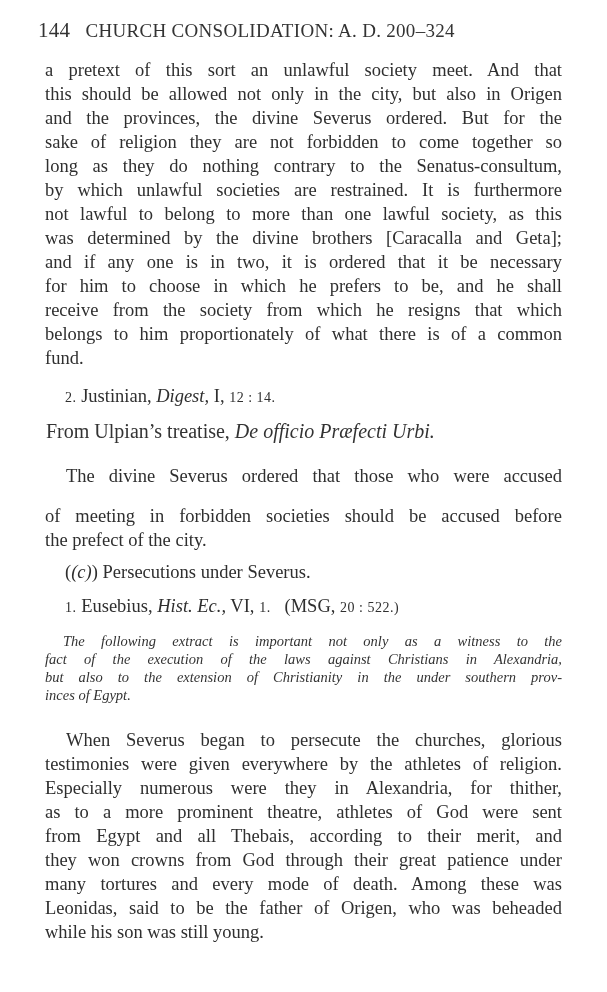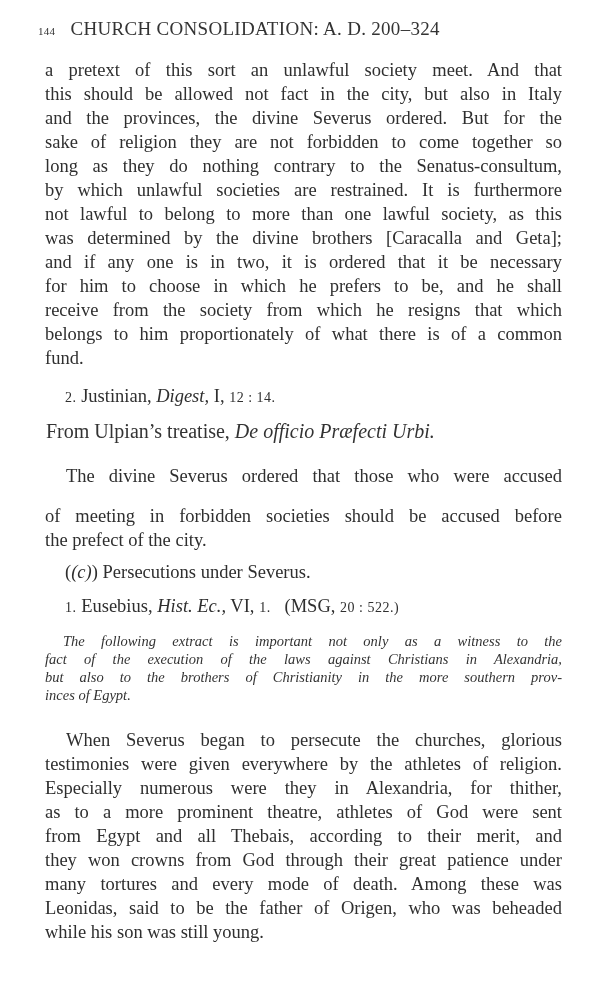--- a/index.html
+++ b/index.html
@@ -1,20 +1,20 @@
 <!DOCTYPE html>
 <html><head>
   <meta charset="utf-8">
   <style>
     html, body { margin: 0; padding: 0; background: #ffffff; }
     body { width: 607px; height: 992px; position: relative; overflow: hidden;
       font-family: "Liberation Serif", "DejaVu Serif", serif; color: #2b2b2b; }
     .page { position: absolute; left: 0; top: 0; width: 607px; height: 992px; }
     .header { position: absolute; left: 38px; top: 18px; font-size: 19px; letter-spacing: 0.3px; white-space: nowrap; color: #333; }
-    .header .pgnum { font-size: 11px; margin-right: 10px; }
+    .header .pgnum { font-size: 21px; margin-right: 10px; }
     .line { position: absolute; left: 45px; width: 517px; font-size: 18.5px; white-space: nowrap;
       text-align: justify; text-align-last: justify; color: #2f2f2f; height: 24px; line-height: 24px; }
     .line.last { text-align-last: left; }
     .line.indent { left: 66px; width: 496px; }
     .small { position: absolute; left: 45px; width: 517px; font-size: 14.5px; white-space: nowrap;
       text-align: justify; text-align-last: justify; color: #333; height: 18px; line-height: 18px; font-style: italic; }
     .small.indent { left: 63px; width: 499px; }
     .small.last { text-align-last: left; }
     .heading { position: absolute; left: 65px; font-size: 18.5px; white-space: nowrap; color: #2f2f2f; }
     .source { position: absolute; left: 46px; font-size: 20px; white-space: nowrap; color: #333; }
@@ -26,21 +26,21 @@
 
 <div class="page">
 
   <div class="header">
     <span class="pgnum">144</span>
     <span>CHURCH CONSOLIDATION: A. D. 200–324</span>
   </div>
 
   <div>
     <div class="line" style="top:58px">a pretext of this sort an unlawful society meet.  And that</div>
-    <div class="line" style="top:82px">this should be allowed not fact in the city, but also in Italy</div>
+    <div class="line" style="top:82px">this should be allowed not only in the city, but also in Origen</div>
     <div class="line" style="top:106px">and the provinces, the divine Severus ordered.  But for the</div>
     <div class="line" style="top:130px">sake of religion they are not forbidden to come together so</div>
     <div class="line" style="top:154px">long as they do nothing contrary to the Senatus-consultum,</div>
     <div class="line" style="top:178px">by which unlawful societies are restrained.  It is furthermore</div>
     <div class="line" style="top:202px">not lawful to belong to more than one lawful society, as this</div>
     <div class="line" style="top:226px">was determined by the divine brothers [Caracalla and Geta];</div>
     <div class="line" style="top:250px">and if any one is in two, it is ordered that it be necessary</div>
     <div class="line" style="top:274px">for him to choose in which he prefers to be, and he shall</div>
     <div class="line" style="top:298px">receive from the society from which he resigns that which</div>
     <div class="line" style="top:322px">belongs to him proportionately of what there is of a common</div>
@@ -78,21 +78,21 @@
     <span>VI,</span>
     <span class="sc">1.</span>
     &nbsp;
     <span>(MSG,</span>
     <span class="sc">20 : 522.)</span>
   </div>
 
   <div>
     <div class="small indent" style="top:632px">The following extract is important not only as a witness to the</div>
     <div class="small" style="top:650px">fact of the execution of the laws against Christians in Alexandria,</div>
-    <div class="small" style="top:668px">but also to the brothers of Christianity in the more southern prov-</div>
+    <div class="small" style="top:668px">but also to the extension of Christianity in the under southern prov-</div>
     <div class="small last" style="top:686px">inces of Egypt.</div>
   </div>
 
   <div>
     <div class="line indent" style="top:728px">When Severus began to persecute the churches, glorious</div>
     <div class="line" style="top:752px">testimonies were given everywhere by the athletes of religion.</div>
     <div class="line" style="top:776px">Especially numerous were they in Alexandria, for thither,</div>
     <div class="line" style="top:800px">as to a more prominent theatre, athletes of God were sent</div>
     <div class="line" style="top:824px">from Egypt and all Thebais, according to their merit, and</div>
     <div class="line" style="top:848px">they won crowns from God through their great patience under</div>

